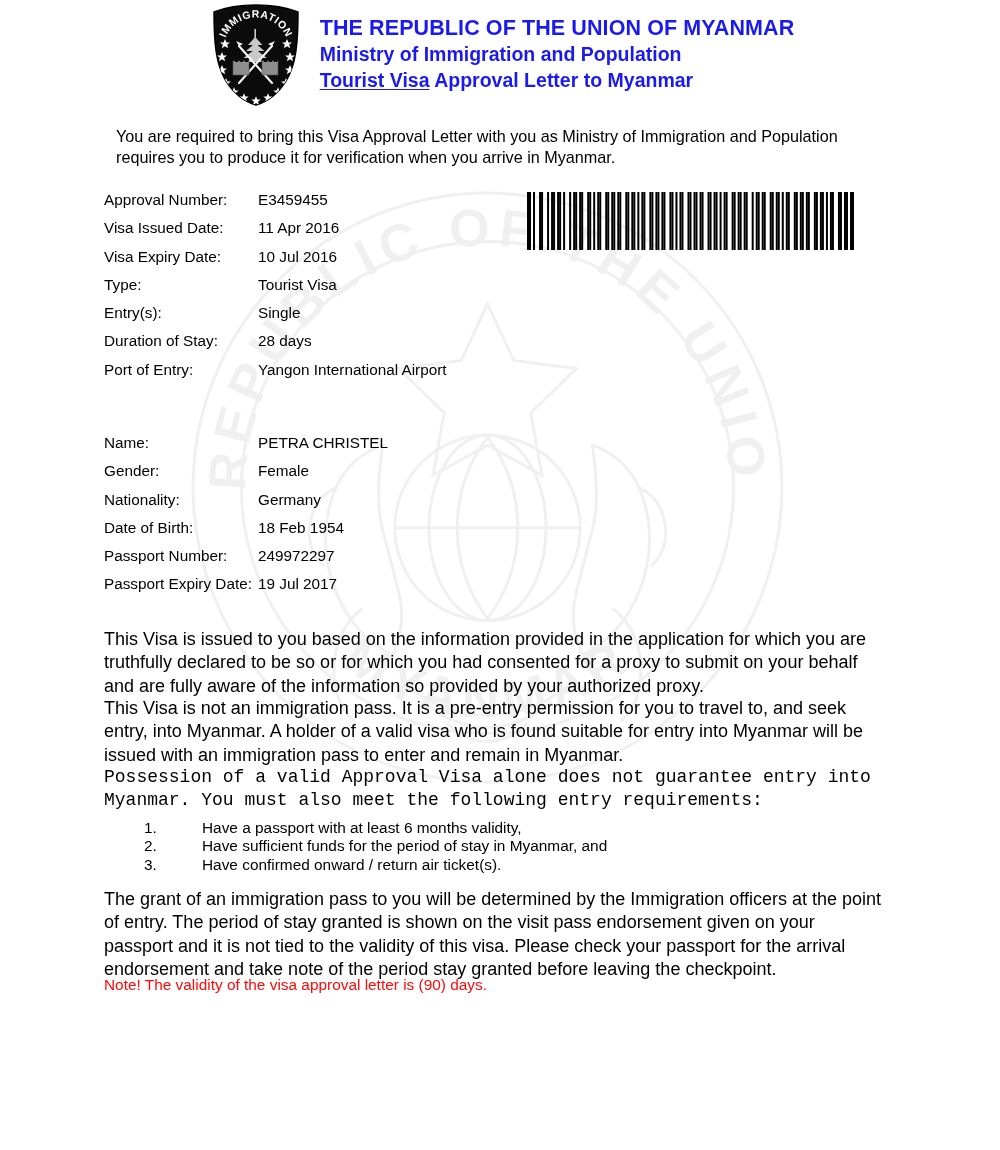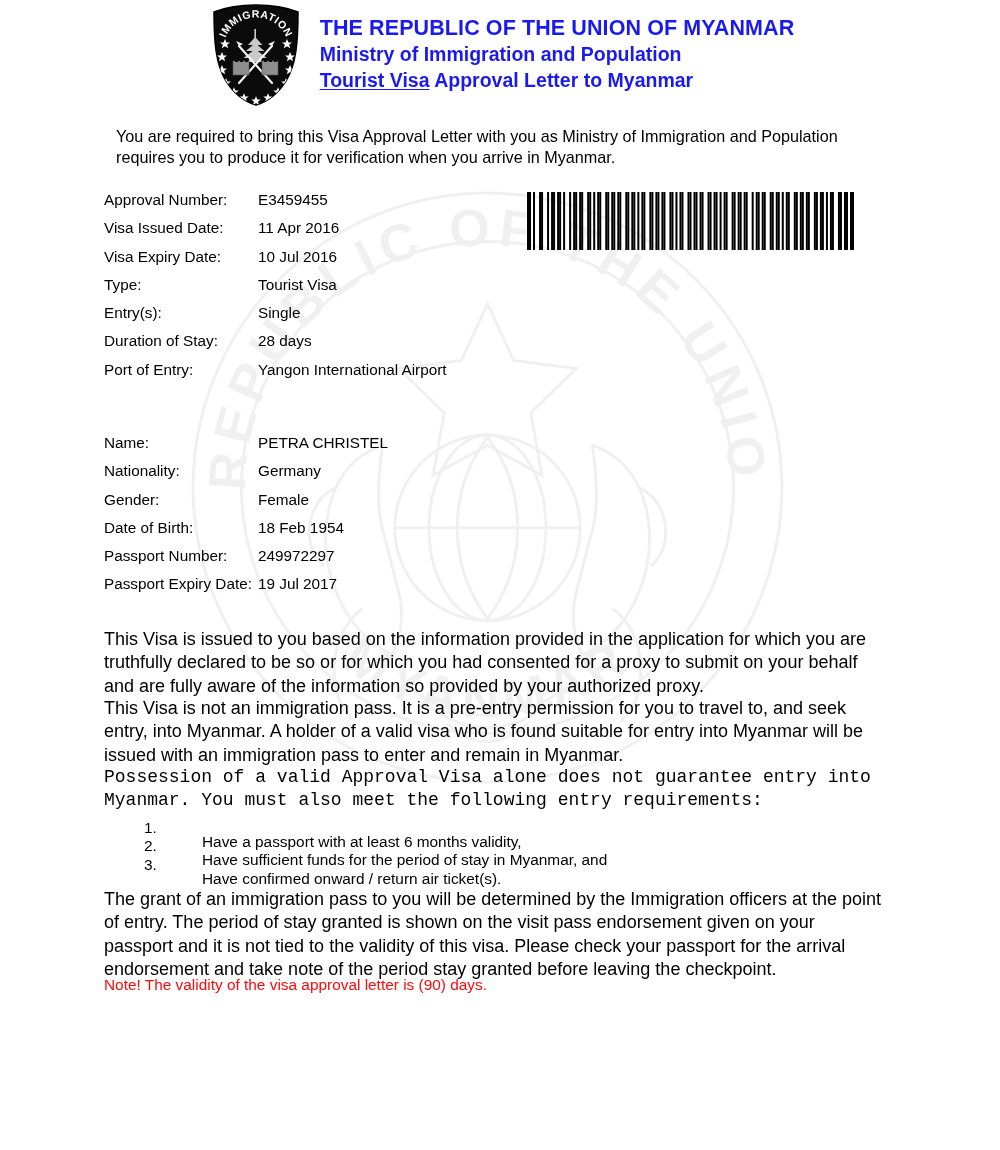--- a/index.html
+++ b/index.html
@@ -140,21 +140,21 @@
   .requirements {
     position: absolute;
     top: 819px;
     left: 40px;
     width: 740px;
     font-size: 15.4px;
     line-height: 1.18;
   }
   .req-row { display: flex; height: 18.3px; align-items: flex-start; }
   .req-num { width: 58px; flex: 0 0 58px; }
-  .req-text { white-space: nowrap; margin-top: 14px; }
+  .req-text { white-space: nowrap; }
 
   .note {
     position: absolute;
     top: 975px;
     left: 0;
     width: 780px;
     font-size: 15.4px;
     color: #fa0a0a;
     line-height: 1.3;
   }
@@ -434,26 +434,26 @@
           <div class="field-value">Yangon International Airport</div>
         </div>
       </div>
 
     <div class="fields block-person" id="person-fields">
         <div class="field-row">
           <div class="field-label">Name:</div>
           <div class="field-value">PETRA CHRISTEL</div>
         </div>
         <div class="field-row">
+          <div class="field-label">Gender:</div>
+          <div class="field-value">Female</div>
+        </div>
+        <div class="field-row">
           <div class="field-label">Nationality:</div>
           <div class="field-value">Germany</div>
-        </div>
-        <div class="field-row">
-          <div class="field-label">Gender:</div>
-          <div class="field-value">Female</div>
         </div>
         <div class="field-row">
           <div class="field-label">Date of Birth:</div>
           <div class="field-value">18 Feb 1954</div>
         </div>
         <div class="field-row">
           <div class="field-label">Passport Number:</div>
           <div class="field-value">249972297</div>
         </div>
         <div class="field-row">

